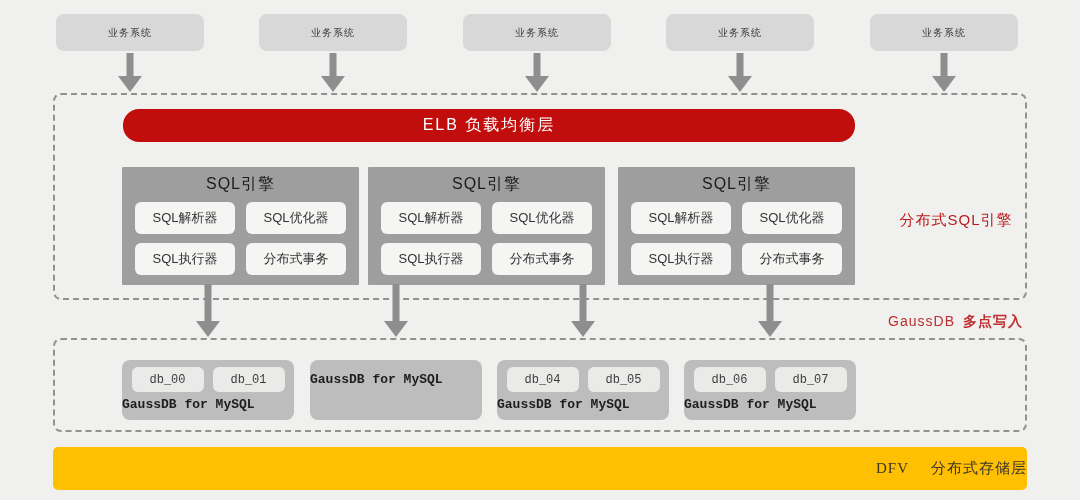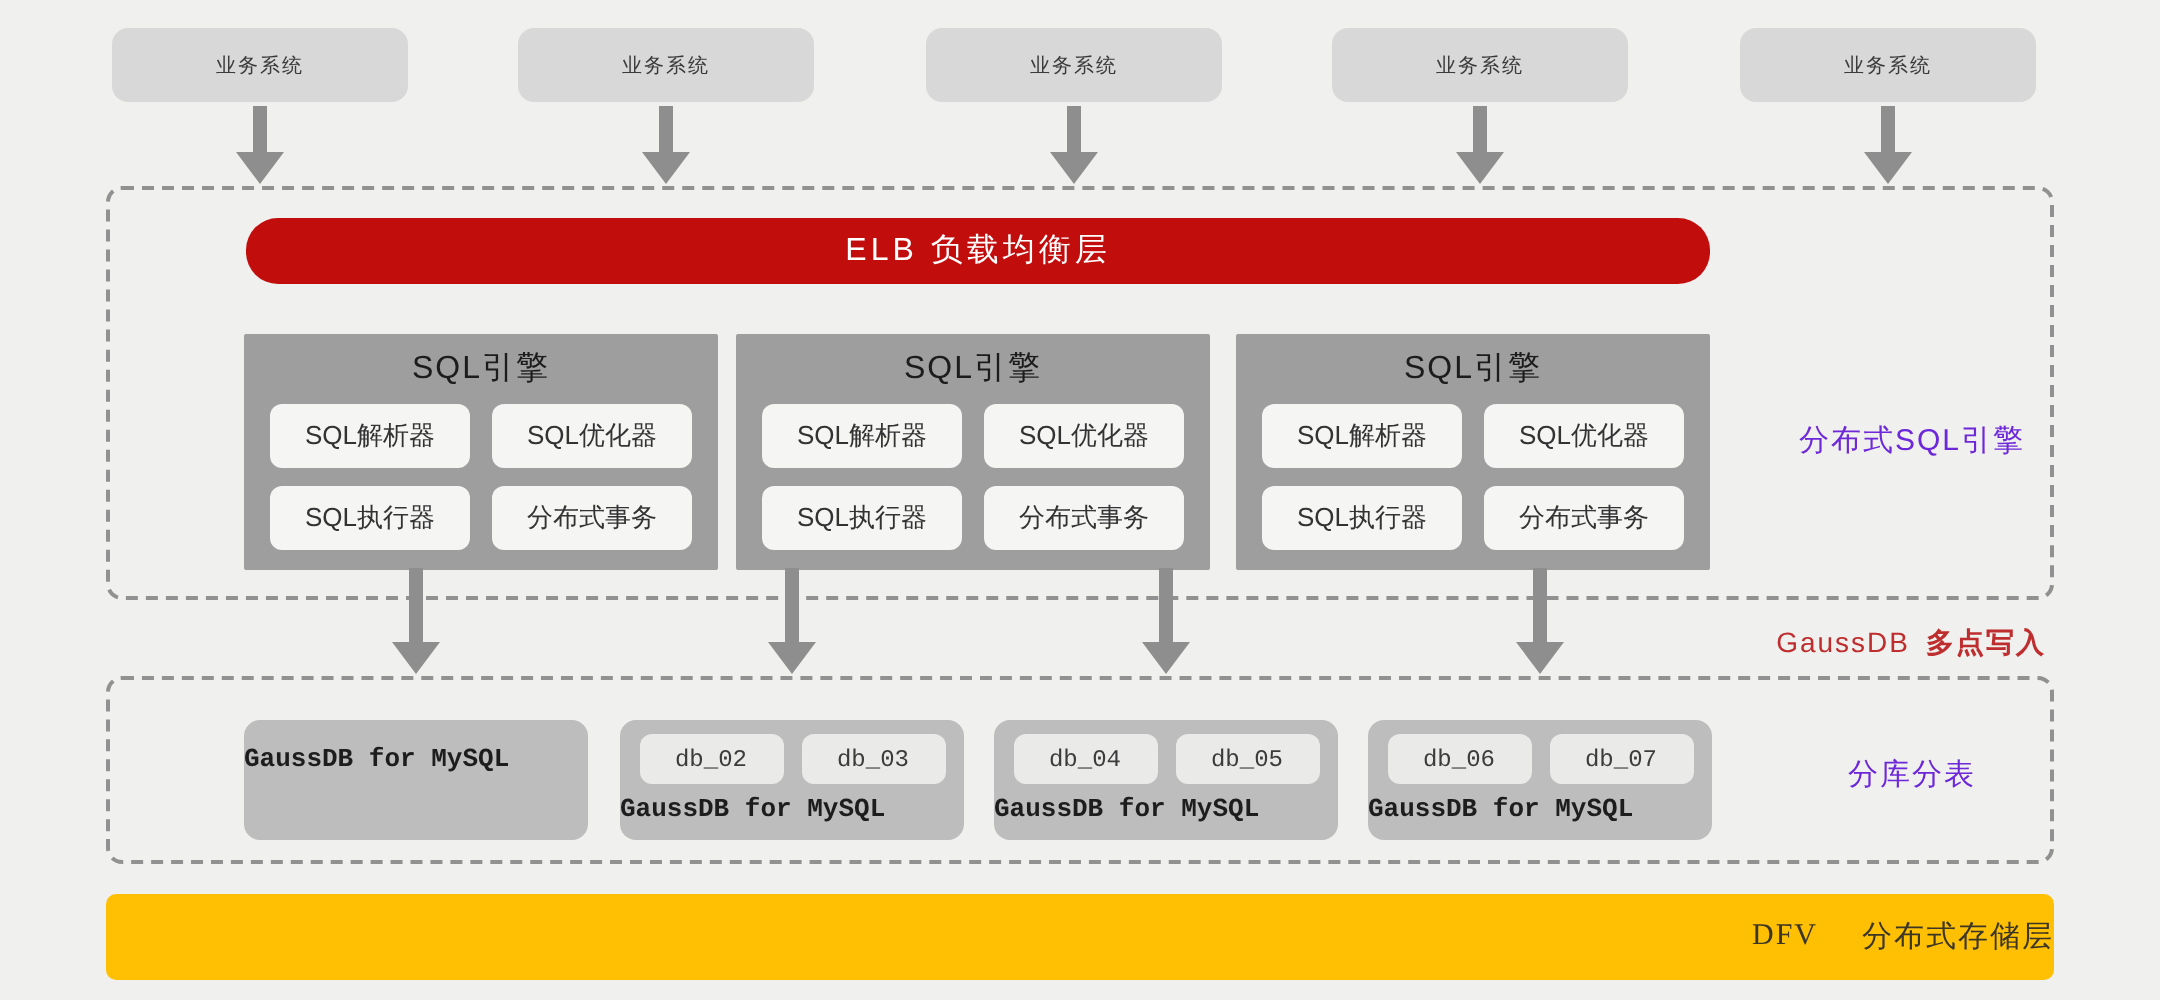--- a/index.html
+++ b/index.html
@@ -55,21 +55,21 @@
     font-size:16px; color:#1c1c1c; letter-spacing:1px; }
   .engine-grid { display:grid; grid-template-columns:1fr 1fr; gap:9px 11px; }
   .module-chip {
     height:32px; background:#f5f5f4; border-radius:6px;
     display:flex; align-items:center; justify-content:center;
     font-size:13px; color:#333333;
   }
 
   
   .side-label { position:absolute; left:876px; width:160px; text-align:center;
-    font-size:15px; color:#6d28d9; letter-spacing:1px; }
+    font-size:15px; color:#b91c1c; letter-spacing:1px; }
   .side-label.sql { top:211px; }
   .side-label.shard { top:378px; }
 
   
   .multi-write { position:absolute; top:313px; right:57px; font-size:14px; color:#bf2e2e;
     display:flex; align-items:baseline; gap:8px; }
   .multi-write .prod { font-family:Liberation Sans, sans-serif; letter-spacing:1px; }
   .multi-write .cn { font-weight:bold; letter-spacing:1px; }
 
   
@@ -199,48 +199,47 @@
     </div>
 
   <div class="multi-write">
     <span class="prod">GaussDB</span>
     <span class="cn">多点写入</span>
   </div>
 
   <div class="dashed-box shard-layer-box"></div>
 
   <div class="storage-node sn-1">
+    <div class="db-row">
+      <div class="db-chip">db_00</div>
+      <div class="db-chip">db_01</div>
+    </div>
     <div class="node-title">GaussDB for MySQL</div>
   </div>
 
   <div class="storage-node sn-2">
-    <div class="db-row">
-      <div class="db-chip">db_02</div>
-      <div class="db-chip">db_03</div>
-    </div>
     <div class="node-title">GaussDB for MySQL</div>
   </div>
 
   <div class="storage-node sn-3">
     <div class="db-row">
       <div class="db-chip">db_04</div>
       <div class="db-chip">db_05</div>
     </div>
     <div class="node-title">GaussDB for MySQL</div>
   </div>
 
   <div class="storage-node sn-4">
     <div class="db-row">
       <div class="db-chip">db_06</div>
       <div class="db-chip">db_07</div>
     </div>
     <div class="node-title">GaussDB for MySQL</div>
   </div>
 
-  <div class="side-label shard">分库分表</div>
 
   <div class="dfv-bar">
     <span class="prod">DFV</span>
     <span>分布式存储层</span>
   </div>
 
   <div class="watermark">华为云社区</div>
 
 </div>
 

